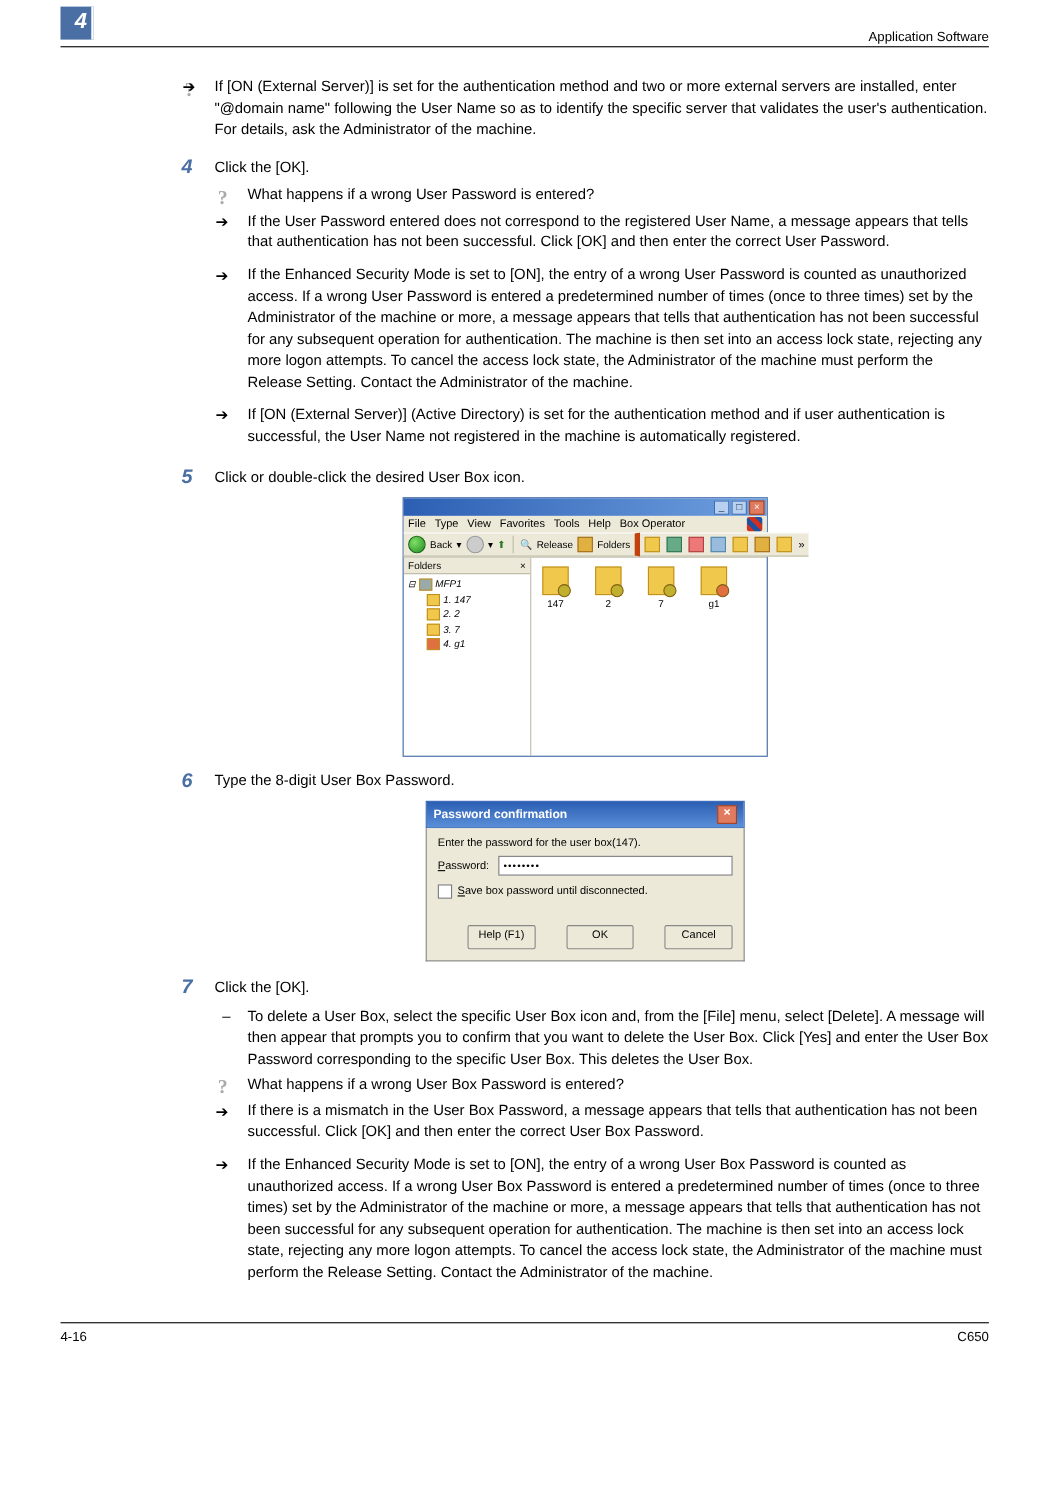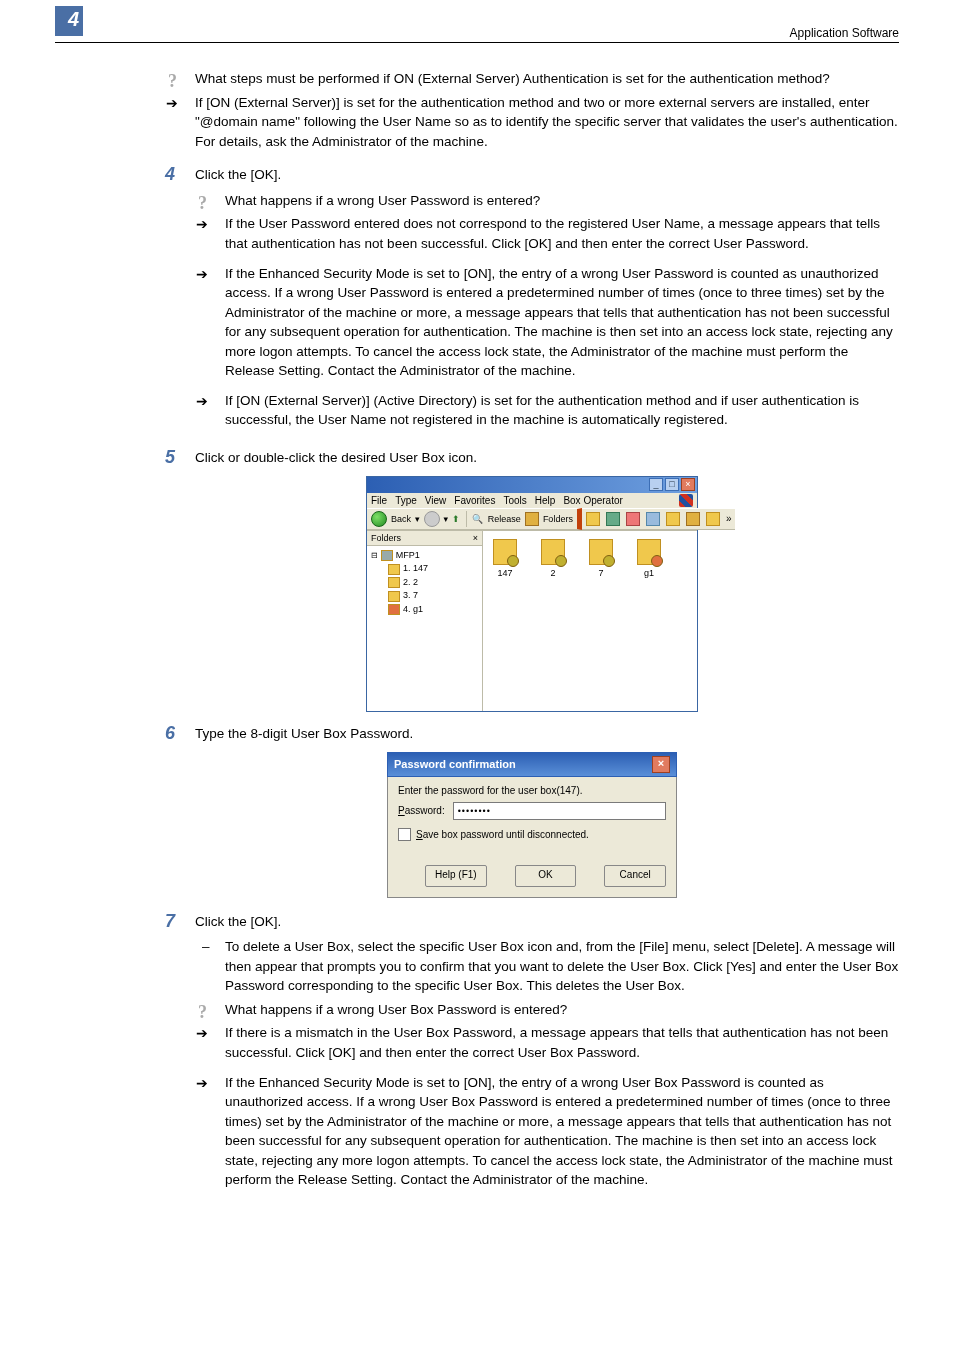--- a/index.html
+++ b/index.html
@@ -182,21 +182,21 @@
   }
   .tree-header {
     background:#ece9d8;
     font-size:9px;
     padding:2px 4px 2px 4px;
     border-bottom:1px solid #bdbba8;
     display:flex;
     justify-content:space-between;
   }
   .tree-list { padding:3px 4px; font-size:9px; line-height:1.5; }
-  .tree-item { display:flex; align-items:center; gap:3px; }
+  .tree-item { display:flex; align-items:center; gap:3px;font-style:italic; }
   .tree-item.root::before { content:"⊟"; font-size:8px; }
   .tree-item .tree-icon { width:10px;height:9px;background:#f0c84c;border:1px solid #c09020; }
   .tree-item.mfp .tree-icon { background:#9aa; }
   .tree-item.child { padding-left:17px; }
   .tree-item.child.g .tree-icon { background:#e07040; }
   .exp-files {
     flex:1;
     display:flex;
     gap:24px;
     padding:8px 10px;
@@ -284,21 +284,20 @@
   <div class="chapter-tab">4</div>
   <div class="header-row">
     <span></span>
     <span class="header-title">Application Software</span>
   </div>
 
   <div class="content">
 
     <div class="sub-item">
       <span class="bullet-q">?</span>
-      <span>What steps must be performed if ON (External Server) Authentication is set for the authentication method?</span>
     </div>
     <div class="sub-item">
       <span class="bullet-arrow">➔</span>
       <span>If [ON (External Server)] is set for the authentication method and two or more external servers are installed, enter "@domain name" following the User Name so as to identify the specific server that validates the user's authentication. For details, ask the Administrator of the machine.</span>
     </div>
 
     <div class="step-row">
       <div class="step-number">4</div>
       <div class="step-body">
         <span>Click the [OK].</span>
@@ -471,13 +470,17 @@
         </div>
         <div class="sub-item" style="margin-top:10px;">
           <span class="bullet-arrow">➔</span>
           <span>If the Enhanced Security Mode is set to [ON], the entry of a wrong User Box Password is counted as unauthorized access. If a wrong User Box Password is entered a predetermined number of times (once to three times) set by the Administrator of the machine or more, a message appears that tells that authentication has not been successful for any subsequent operation for authentication. The machine is then set into an access lock state, rejecting any more logon attempts. To cancel the access lock state, the Administrator of the machine must perform the Release Setting. Contact the Administrator of the machine.</span>
         </div>
       </div>
     </div>
 
   </div>
 
+  <div class="footer-row">
+    <span>4-16</span>
+    <span>C650</span>
+  </div>
 </div>
 
 </body></html>

